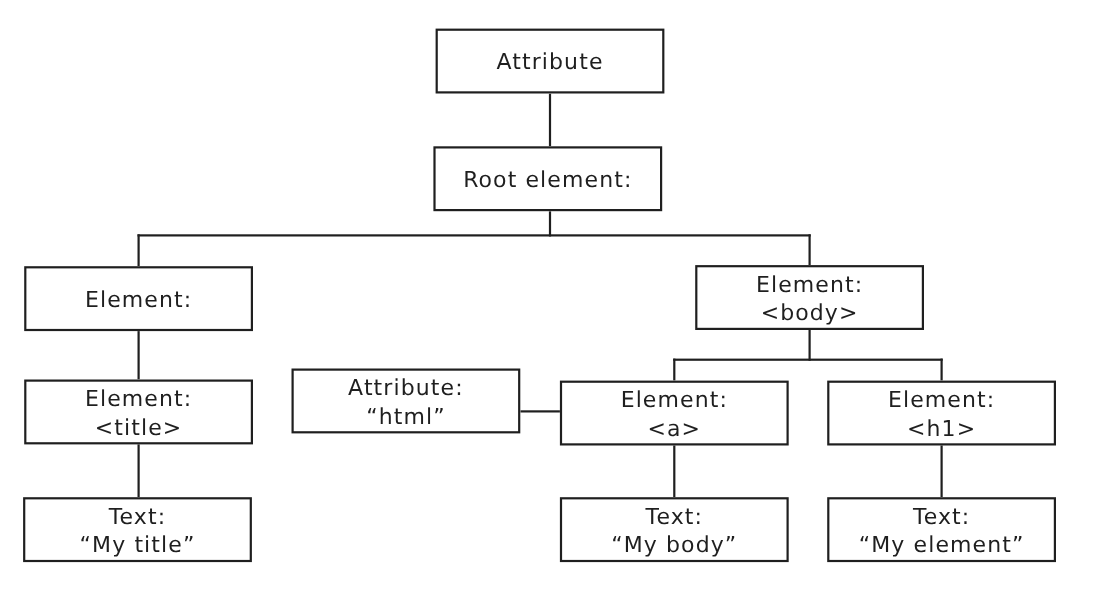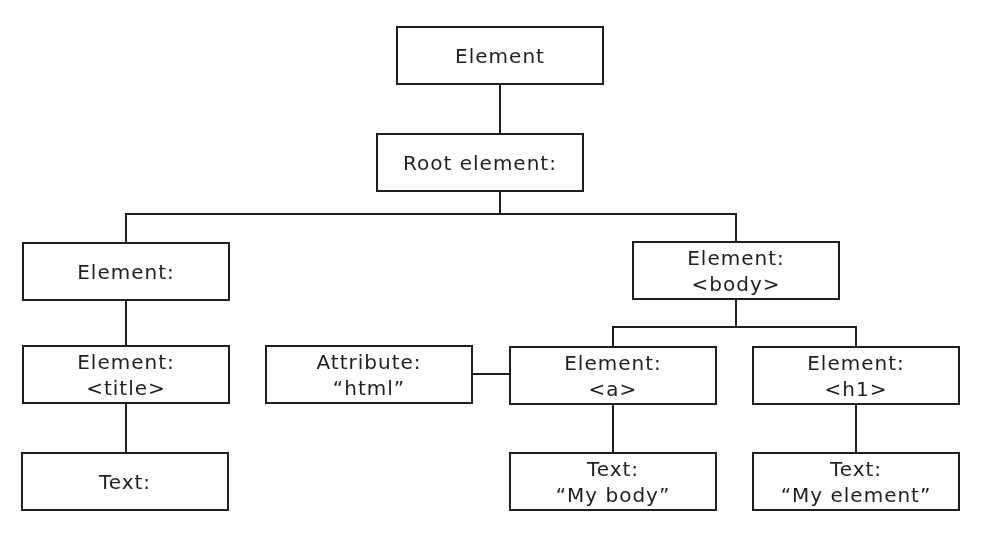--- a/index.html
+++ b/index.html
@@ -54,59 +54,60 @@
   <div class="conn v" style="left:125px; top:402px; height:50px;"></div>
   <div class="conn v" style="left:735px; top:298px; height:30px;"></div>
   <div class="conn h" style="left:612px; top:326px; width:245px;"></div>
   <div class="conn v" style="left:612px; top:326px; height:20px;"></div>
   <div class="conn v" style="left:855px; top:326px; height:20px;"></div>
   <div class="conn v" style="left:612px; top:403px; height:49px;"></div>
   <div class="conn v" style="left:855px; top:403px; height:49px;"></div>
   <div class="conn h" style="left:473px; top:373px; width:38px;"></div>
 
   <div class="node" style="left:396px; top:26px;">
-    <span>Element</span>
+    <span>Attribute</span>
     <span></span>
   </div>
 
-  <div class="node" style="left:376px; top:133px;gap:23px;">
+  <div class="node" style="left:394px; top:133px;gap:23px;">
     <span>Root element:</span>
   </div>
 
   <div class="node" style="left:22px; top:242px;">
     <span>Element:</span>
   </div>
 
   <div class="node" style="left:632px; top:241px;">
     <span>Element:</span>
     <span>&lt;body&gt;</span>
   </div>
 
   <div class="node" style="left:22px; top:345px;">
     <span>Element:</span>
     <span>&lt;title&gt;</span>
   </div>
 
-  <div class="node" style="left:265px; top:345px;">
+  <div class="node" style="left:265px; top:335px;">
     <span>Attribute:</span>
     <span>“html”</span>
   </div>
 
   <div class="node" style="left:509px; top:346px;">
     <span>Element:</span>
     <span>&lt;a&gt;</span>
   </div>
 
   <div class="node" style="left:752px; top:346px;">
     <span>Element:</span>
     <span>&lt;h1&gt;</span>
   </div>
 
   <div class="node" style="left:21px; top:452px;">
     <span>Text:</span>
+    <span>“My title”</span>
   </div>
 
   <div class="node" style="left:509px; top:452px;">
     <span>Text:</span>
     <span>“My body”</span>
   </div>
 
   <div class="node" style="left:752px; top:452px;">
     <span>Text:</span>
     <span>“My element”</span>

